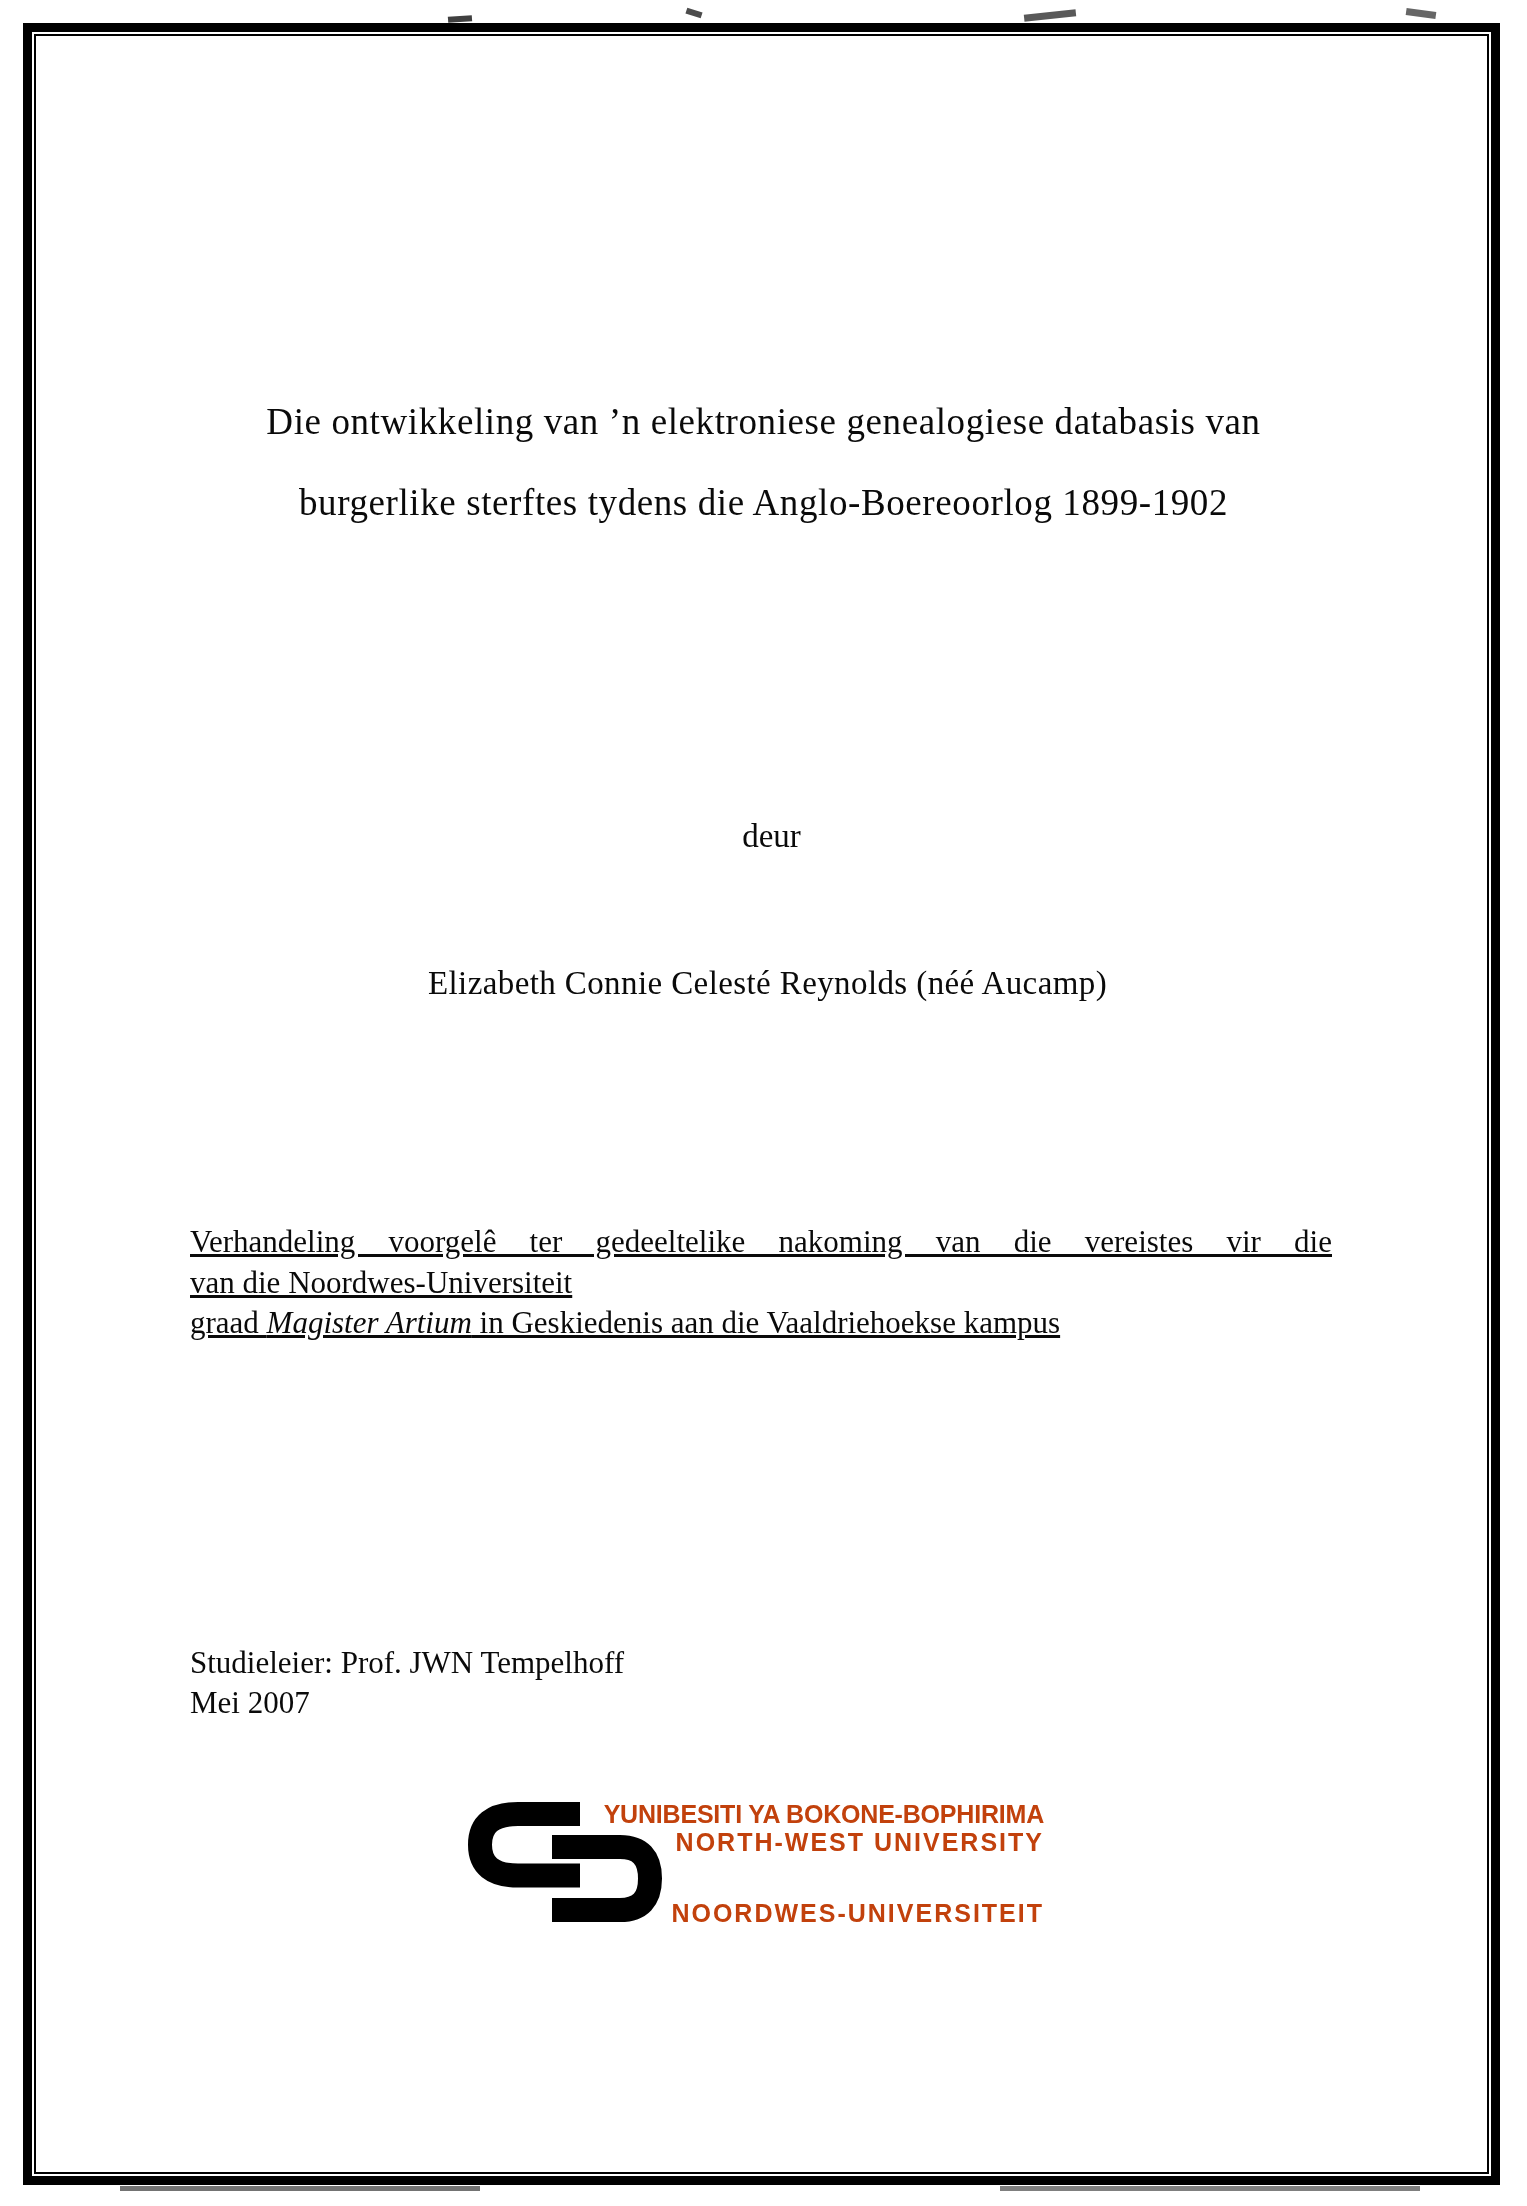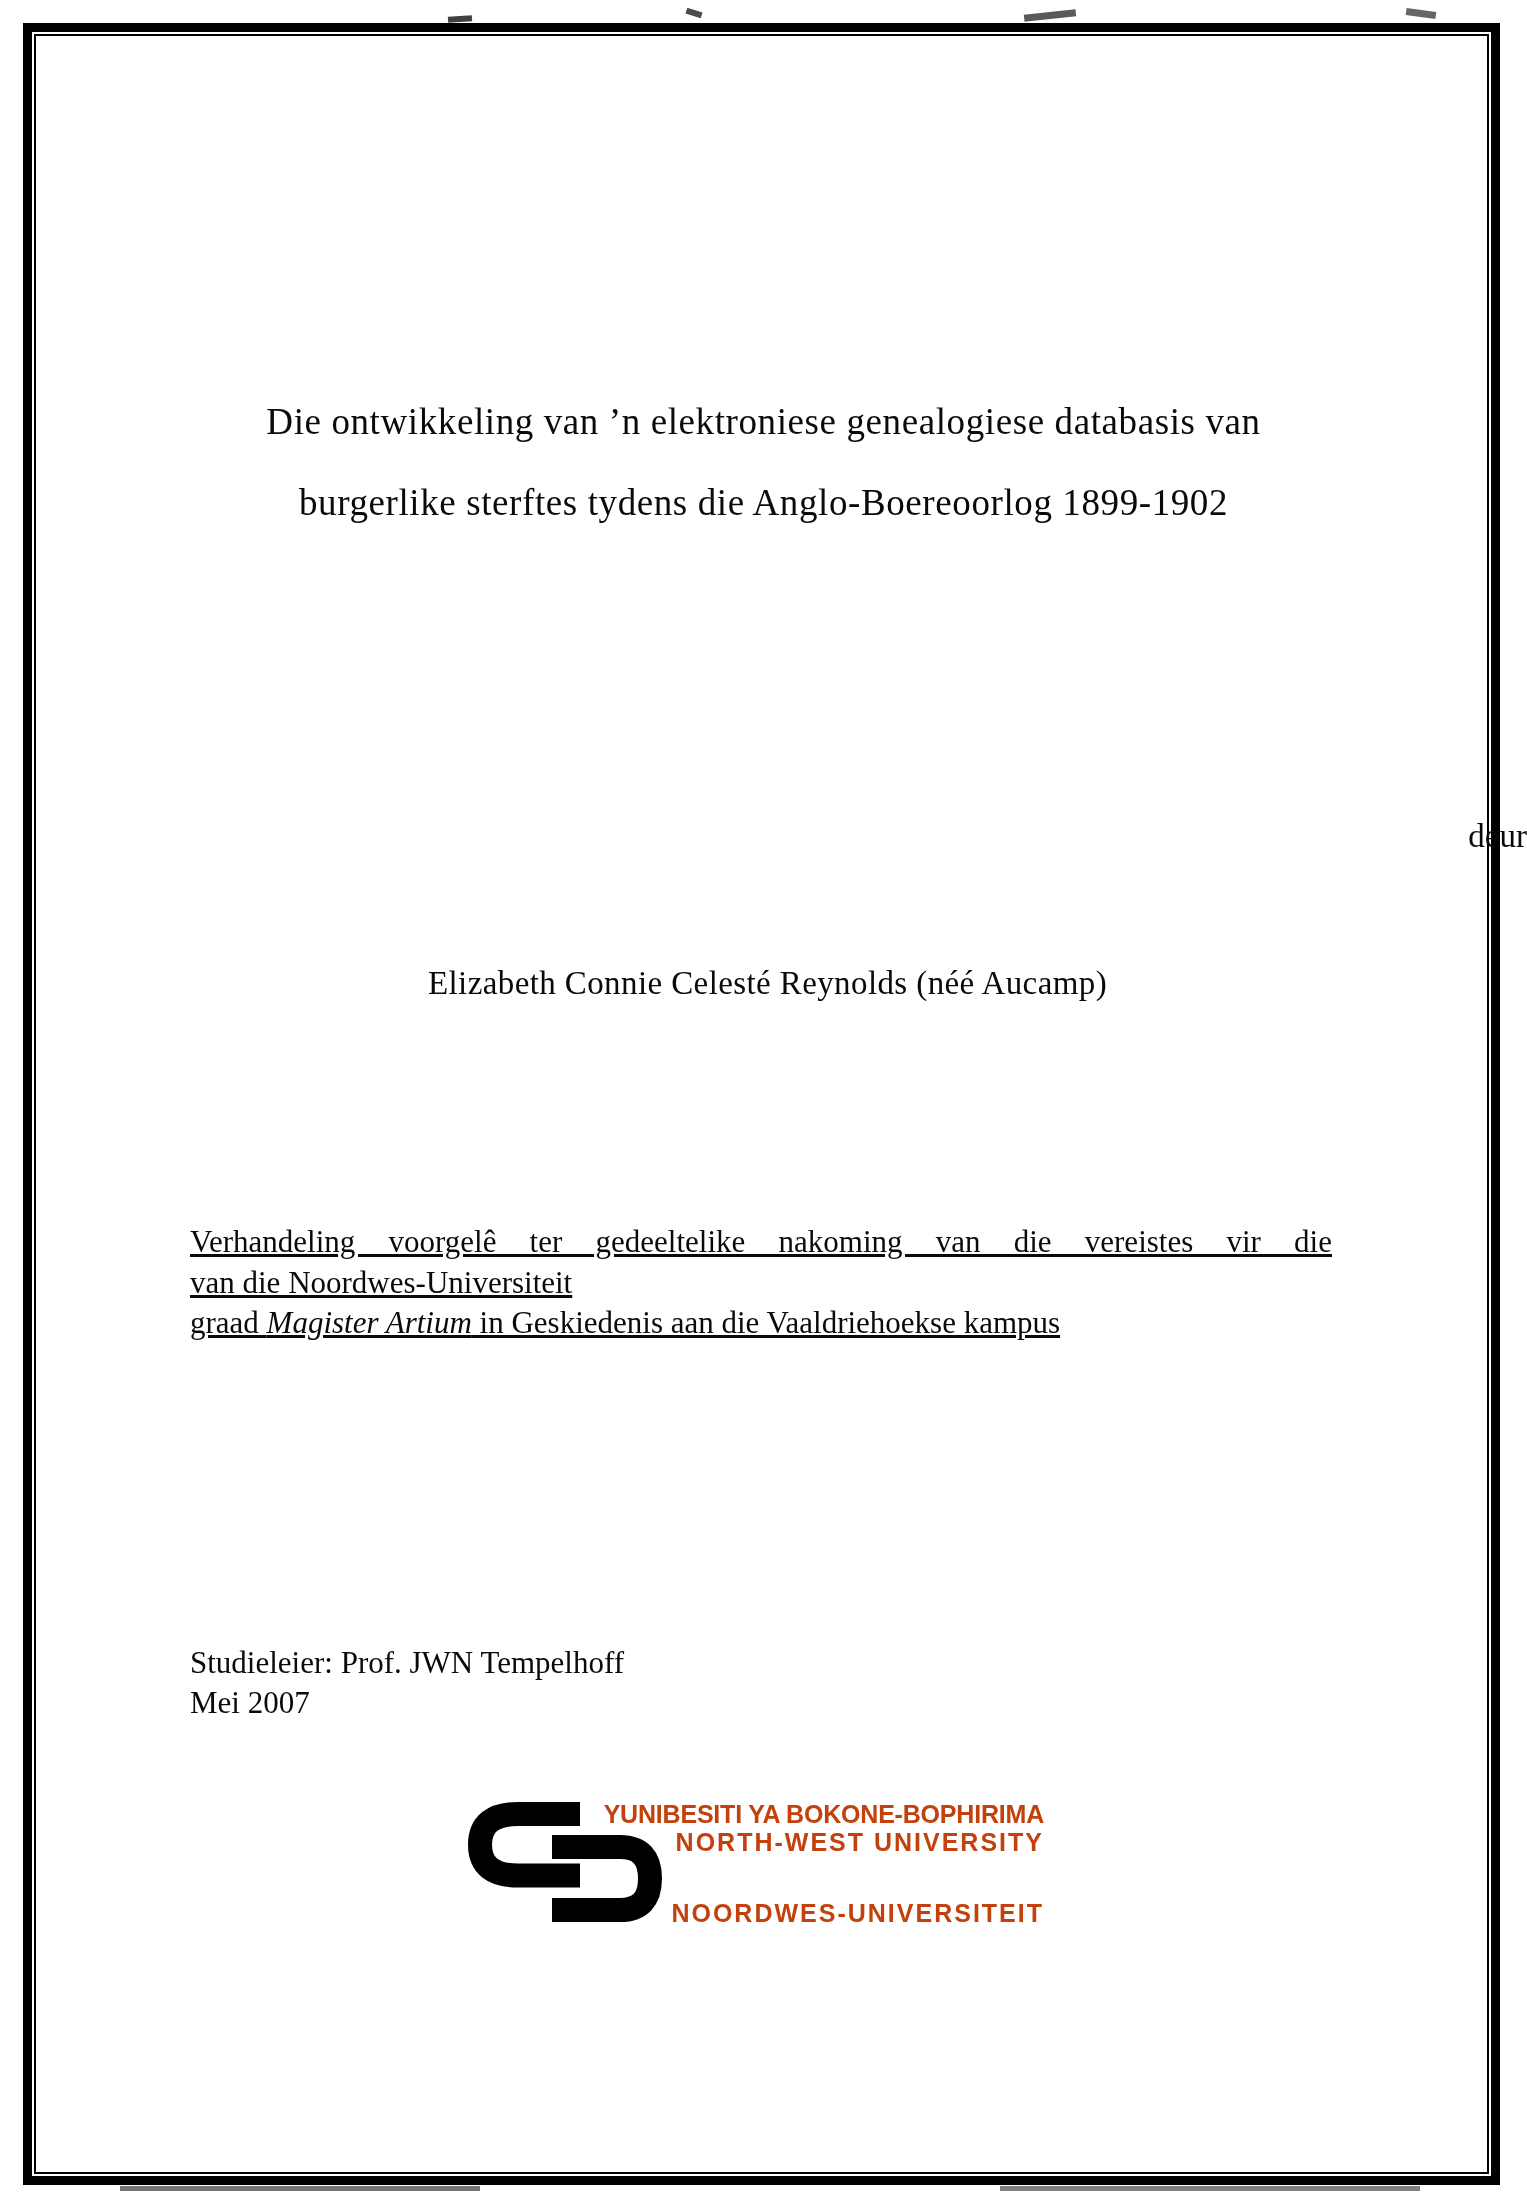--- a/index.html
+++ b/index.html
@@ -44,21 +44,21 @@
     text-align: center;
     font-size: 37px;
     letter-spacing: 0.6px;
     line-height: 81px;
   }
 
   .byline {
     position: absolute;
     left: 16px; right: 0;
     top: 818px;
-    text-align: right;
+    text-align: center;
     font-size: 33px;
   }
 
   .author {
     position: absolute;
     left: 0; right: 0;
     top: 965px;
     text-align: center;
     font-size: 33px;
     letter-spacing: 0.4px;

